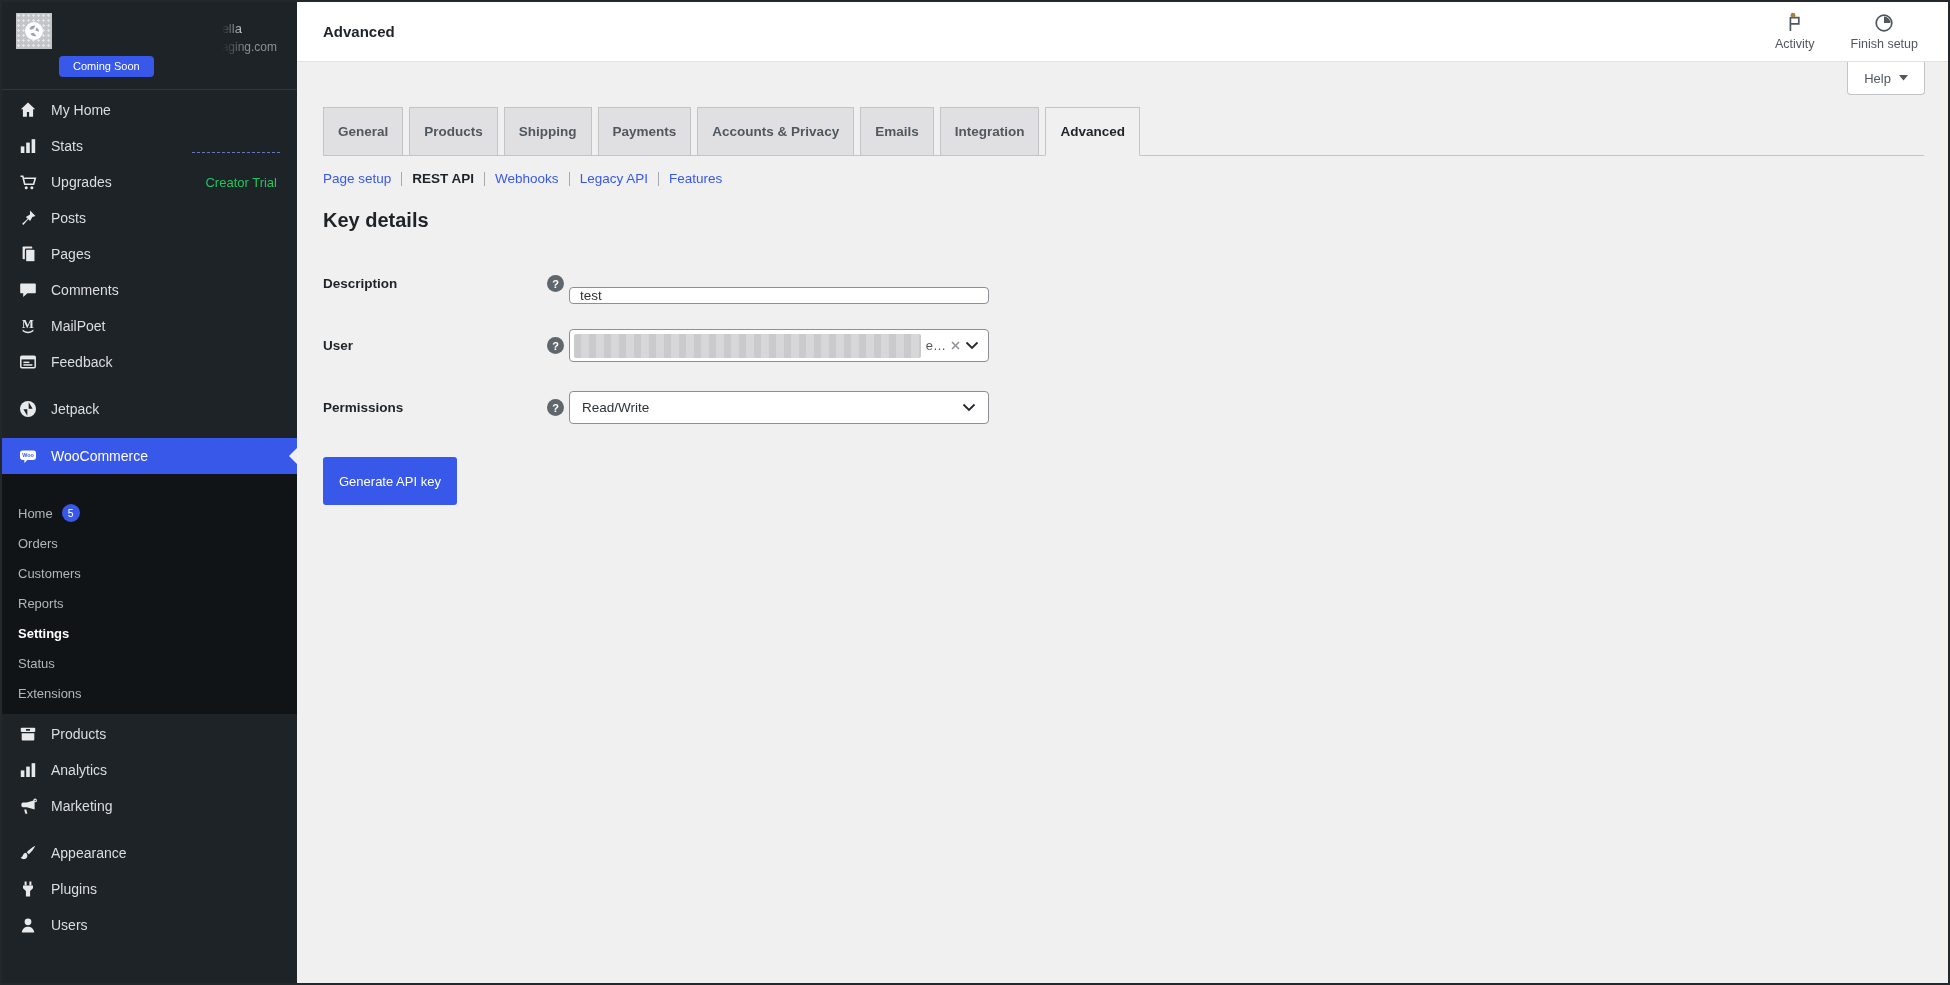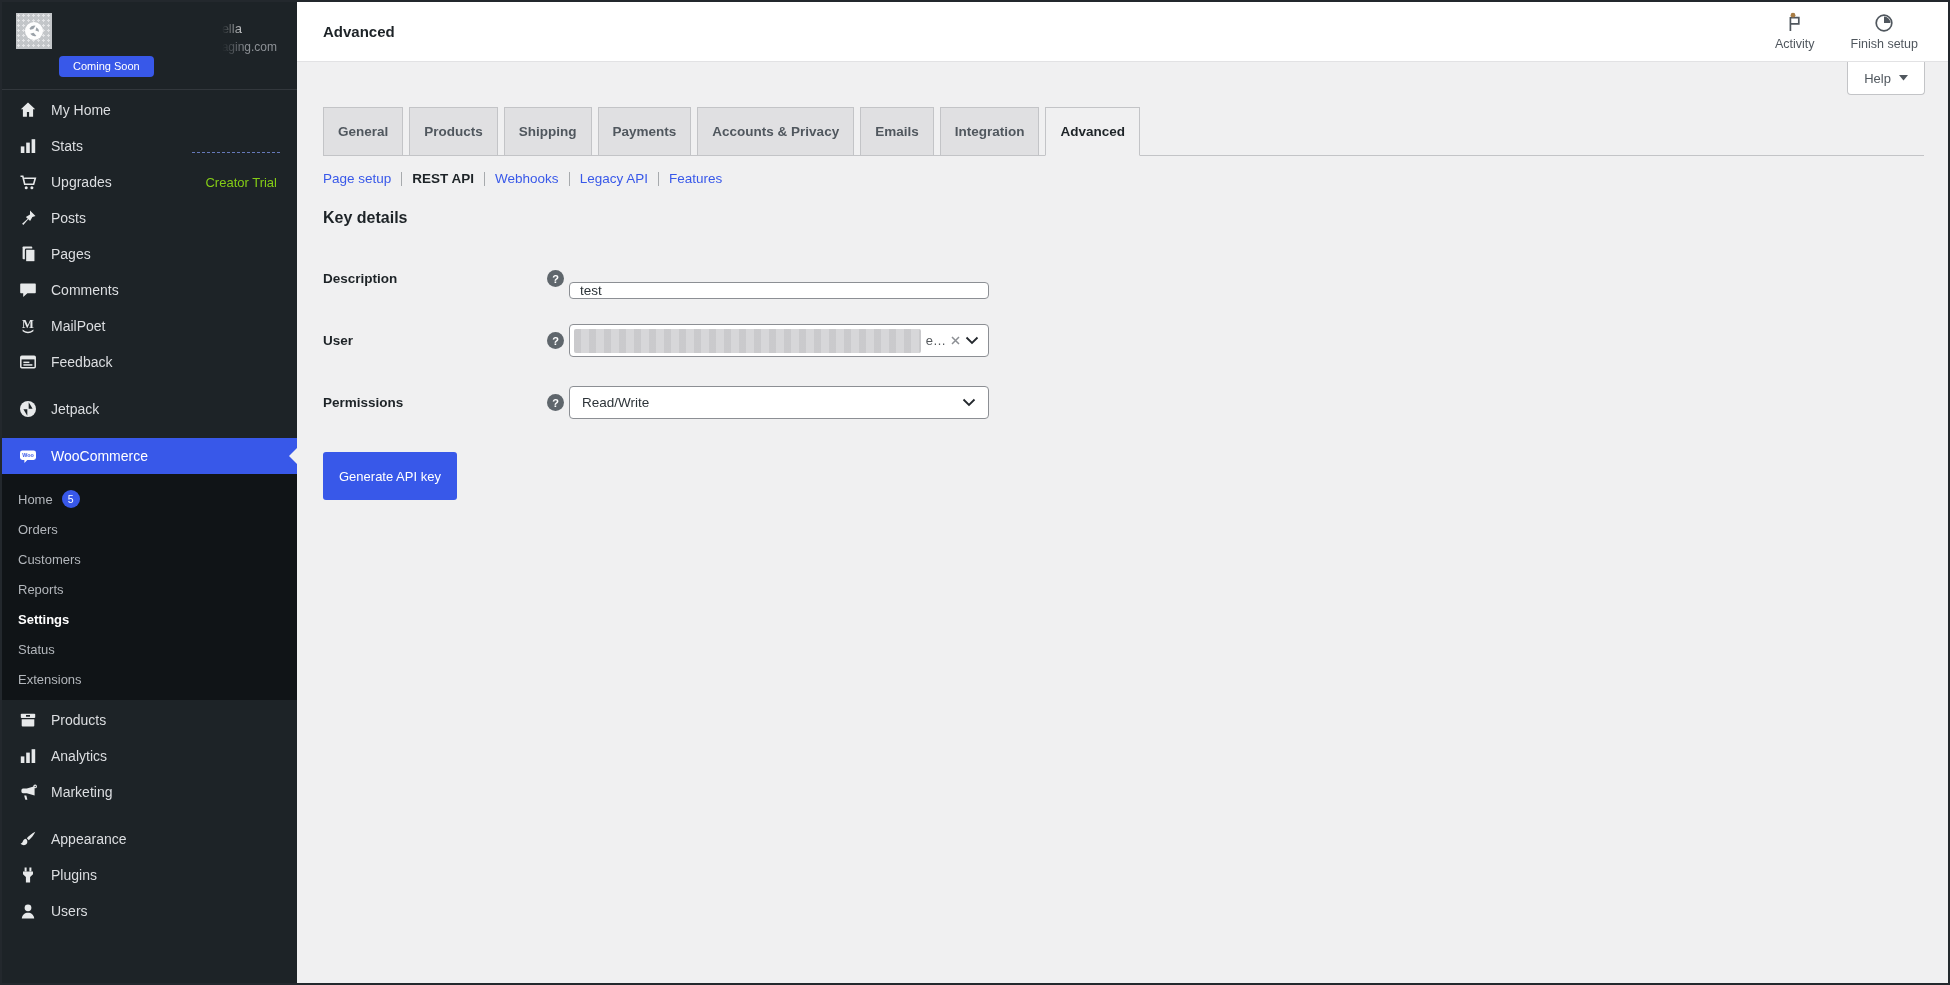--- a/index.html
+++ b/index.html
@@ -19,27 +19,27 @@
   .site-text { position:absolute; right:20px; top:19px; text-align:left;
                -webkit-mask-image:linear-gradient(to left,#000 55%,rgba(0,0,0,0)); mask-image:linear-gradient(to left,#000 55%,rgba(0,0,0,0)); }
   .site-name { font-size:13px; color:#f0f0f1; }
   .site-domain { font-size:12px; color:#8d9196; margin-top:4px; }
   .coming-soon { position:absolute; left:57px; top:54px; background:var(--accent,#3858e9); color:#fff;
                  font-size:11px; line-height:1; padding:5px 14px; border-radius:4px; cursor:pointer; }
   .sb-menu { padding-top:2px; }
   .sb-item { display:flex; align-items:center; height:36px; padding:0 20px 0 16px; gap:13px;
              font-size:14px; color:#dcdee1; cursor:pointer; position:relative; }
   .sb-ico { width:20px; height:20px; flex:none; display:flex; align-items:center; justify-content:center; }
-  .sb-item .meta { margin-left:auto; font-size:13px; color:#84cc16; }
+  .sb-item .meta { margin-left:auto; font-size:13px; color:#22c55e; }
   .dashed-line { position:absolute; top:150px; right:17px; width:88px; border-top:1px dashed rgba(125,150,235,.75); }
   .gap-top { margin-top:11px; }
   .sb-item.active { background:var(--accent,#3858e9); color:#fff; }
   .sb-item.active::after { content:""; position:absolute; right:0; top:50%; margin-top:-8px;
                            border:8px solid transparent; border-right-color:var(--content-bg,#f0f0f1); }
-  .sb-submenu { background:var(--sidebar-submenu-bg,#101417); padding:10px 0 6px; }
+  .sb-submenu { background:var(--sidebar-submenu-bg,#101417); padding:24px 0 6px; }
   .sb-subitem { display:flex; align-items:center; height:30px; padding:0 16px; font-size:13px; color:#b2b6bb; cursor:pointer; }
   .sb-subitem.current { color:#fff; font-weight:bold; }
   .count-badge { margin-left:9px; width:18px; height:18px; border-radius:50%; background:var(--accent,#3858e9);
                  color:#fff; font-size:10.5px; display:flex; align-items:center; justify-content:center; }
   
   .topbar { position:absolute; left:295px; right:0; top:0; height:60px; background:var(--topbar-bg,#fff);
             border-bottom:1px solid #e2e2e4; display:flex; align-items:center; }
   .topbar h1 { margin-left:26px; font-size:15px; color:#1d2327; font-weight:bold; }
   .topbar-actions { margin-left:auto; margin-right:30px; display:flex; gap:36px; }
   .tb-action { display:flex; flex-direction:column; align-items:center; gap:3px; font-size:12.5px; color:#50575e; cursor:pointer; }
@@ -49,21 +49,21 @@
   
   .content { position:absolute; left:295px; top:60px; right:0; bottom:0; padding:0 24px 0 26px; }
   .tabs { margin-top:45px; display:flex; align-items:flex-end; border-bottom:1px solid #c3c4c7; }
   .tab { margin-right:6px; margin-bottom:-1px; padding:16px 14px; background:#e0e0e2; border:1px solid #c3c4c7;
          font-size:13.5px; font-weight:bold; color:#50575e; cursor:pointer; white-space:nowrap; }
   .tab.active { background:var(--content-bg,#f0f0f1); border-bottom-color:var(--content-bg,#f0f0f1); color:#1d2327; }
   .subnav { margin-top:15px; display:flex; align-items:center; font-size:13.5px; }
   .subnav a { color:var(--link,#3858e9); text-decoration:none; cursor:pointer; }
   .subnav a.current { color:#1d2327; font-weight:bold; }
   .subnav .sep { width:1px; height:14px; background:#a7aaad; margin:0 10px; }
-  .section-title { margin-top:23px; font-size:16px; color:#1d2327; font-weight:bold; }
+  .section-title { margin-top:23px; font-size:20px; color:#1d2327; font-weight:bold; }
   .form { margin-top:35px; }
   .form-row { display:flex; align-items:center; height:33px; margin-bottom:29px; }
   .form-label { width:224px; font-size:13.5px; font-weight:bold; color:#1d2327; }
   .help-tip { width:17px; height:17px; border-radius:50%; background:#5f666c; color:#fff; font-size:11px; font-weight:bold;
               display:flex; align-items:center; justify-content:center; margin-right:5px; flex:none; cursor:pointer; }
   .text-input { width:420px; height:17px; border:1px solid #8c8f94; border-radius:4px; background:#fff;
                 padding:0 10px; font-size:13.5px; color:#2c3338; font-family:inherit;margin-top:24px; }
   .select2 { width:420px; height:33px; border:1px solid #8c8f94; border-radius:4px; background:#fff;
              display:flex; align-items:center; padding:0 9px 0 4px; gap:5px; cursor:pointer; }
   .redacted { width:350px; height:24px; border-radius:2px; background:#d7d7d9;

